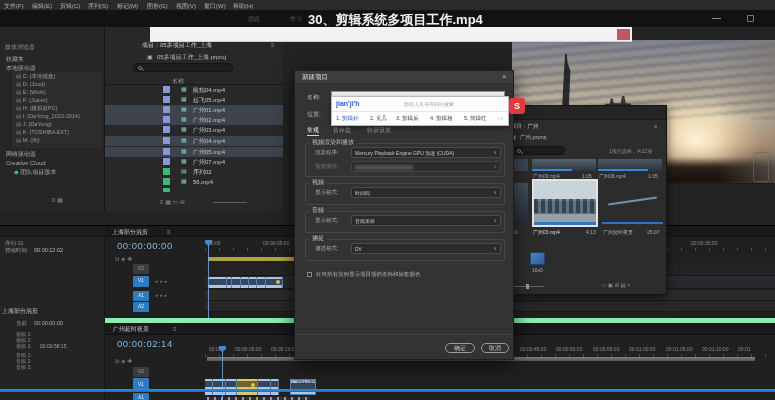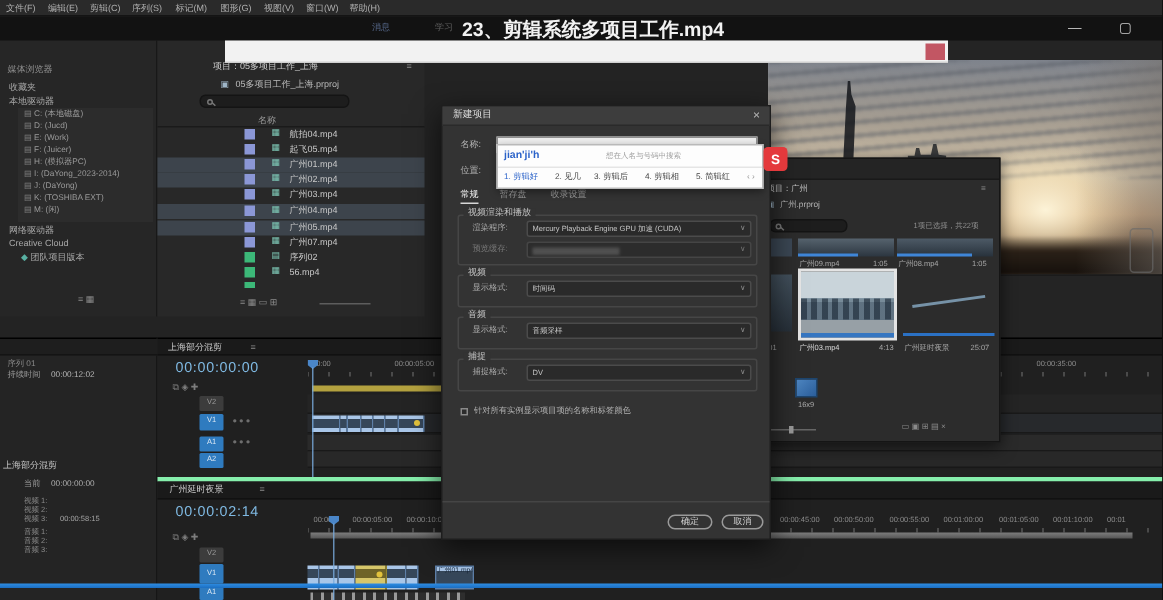--- a/index.html
+++ b/index.html
@@ -45,21 +45,21 @@
     <span class="tx" style="left:117px;top:3px;font-size:6px;color:#b0b0b0">标记(M)</span>
     <span class="tx" style="left:147px;top:3px;font-size:6px;color:#b0b0b0">图形(G)</span>
     <span class="tx" style="left:176px;top:3px;font-size:6px;color:#b0b0b0">视图(V)</span>
     <span class="tx" style="left:204px;top:3px;font-size:6px;color:#b0b0b0">窗口(W)</span>
     <span class="tx" style="left:233px;top:3px;font-size:6px;color:#b0b0b0">帮助(H)</span>
   </div>
 
   <div class="abs" style="left:0;top:11px;width:775px;height:16px;background:#121212;z-index:3">
     <span class="tx" style="left:248px;top:5px;font-size:6px;color:#56688a">消息</span>
     <span class="tx" style="left:290px;top:5px;font-size:6px;color:#5d5d5d">学习</span>
-    <span class="tx" style="left:308px;top:2px;font-size:13px;font-weight:bold;color:#f2f2f2">23、剪辑系统多项目工作.mp4</span>
+    <span class="tx" style="left:308px;top:2px;font-size:13px;font-weight:bold;color:#f2f2f2">30、剪辑系统多项目工作.mp4</span>
     <span class="tx" style="left:712px;top:3px;font-size:9px;color:#cccccc">—</span>
     <span class="tx" style="left:746px;top:3px;font-size:9px;color:#cccccc">▢</span>
   </div>
 
   <div class="panel" style="left:0;top:27px;width:105px;height:184px;border-right:1px solid #181818">
     <span class="tx" style="left:5px;top:17px;font-size:6px;color:#8d8d8d">媒体浏览器</span>
     <span class="tx" style="left:6px;top:29px;font-size:6px;color:#a8a8a8">收藏夹</span>
     <span class="tx" style="left:6px;top:38px;font-size:6px;color:#a8a8a8">本地驱动器</span>
     <div class="abs" style="left:12px;top:45px;width:90px;height:76px;background:#2c2c2c"></div>
     <span class="tx" style="left:16px;top:47px;font-size:5.5px;color:#9a9a9a"><span style="color:#7d7d7d">▤ </span><span>C: (本地磁盘)</span></span>
@@ -223,21 +223,21 @@
     <div class="trkbox" style="left:28px;top:50px;width:16px;height:11px">V1</div>
     <div class="trkbox" style="left:28px;top:65px;width:16px;height:10px">A1</div>
     <div class="trkbox" style="left:28px;top:76px;width:16px;height:10px">A2</div>
     <span class="ico" style="left:50px;top:53px;font-size:5px;color:#6e6e6e">● ● ●</span>
     <span class="ico" style="left:50px;top:67px;font-size:5px;color:#6e6e6e">● ● ●</span>
 
     <div class="abs" style="left:100px;top:14px;width:7px;height:6px;background:#4a86c8;clip-path:polygon(0 0,100% 0,100% 55%,50% 100%,0 55%)"></div>
     <div class="abs" style="left:103px;top:19px;width:1px;height:73px;background:rgba(120,170,220,.8)"></div>
   </div>
 
-  <div class="abs" style="left:105px;top:318px;width:670px;height:82px;background:#202020;border-top:3px solid #86efac">
+  <div class="abs" style="left:105px;top:318px;width:670px;height:82px;background:#202020;border-top:5px solid #86efac">
     <div class="abs" style="left:0;top:0;width:670px;height:12px;background:#1a1a1a;border-bottom:1px solid #111">
       <span class="tx" style="left:8px;top:3px;font-size:6px;color:#cccccc">广州延时夜景</span>
       <span class="tx" style="left:68px;top:3px;font-size:6px;color:#8a8a8a">≡</span>
     </div>
     <span class="tx" style="left:12px;top:16px;font-size:9.5px;color:#7fb9e2;letter-spacing:.5px">00:00:02:14</span>
     <span class="ico" style="left:10px;top:35px;color:#7d7d7d">⧉ ◈ ✚</span>
     <div class="ruler" style="left:100px;top:23px;width:570px;height:11px">
       <span class="rl" style="left:4px">00:00</span>
       <span class="rl" style="left:30px">00:00:05:00</span>
       <span class="rl" style="left:66px">00:00:10:00</span>

